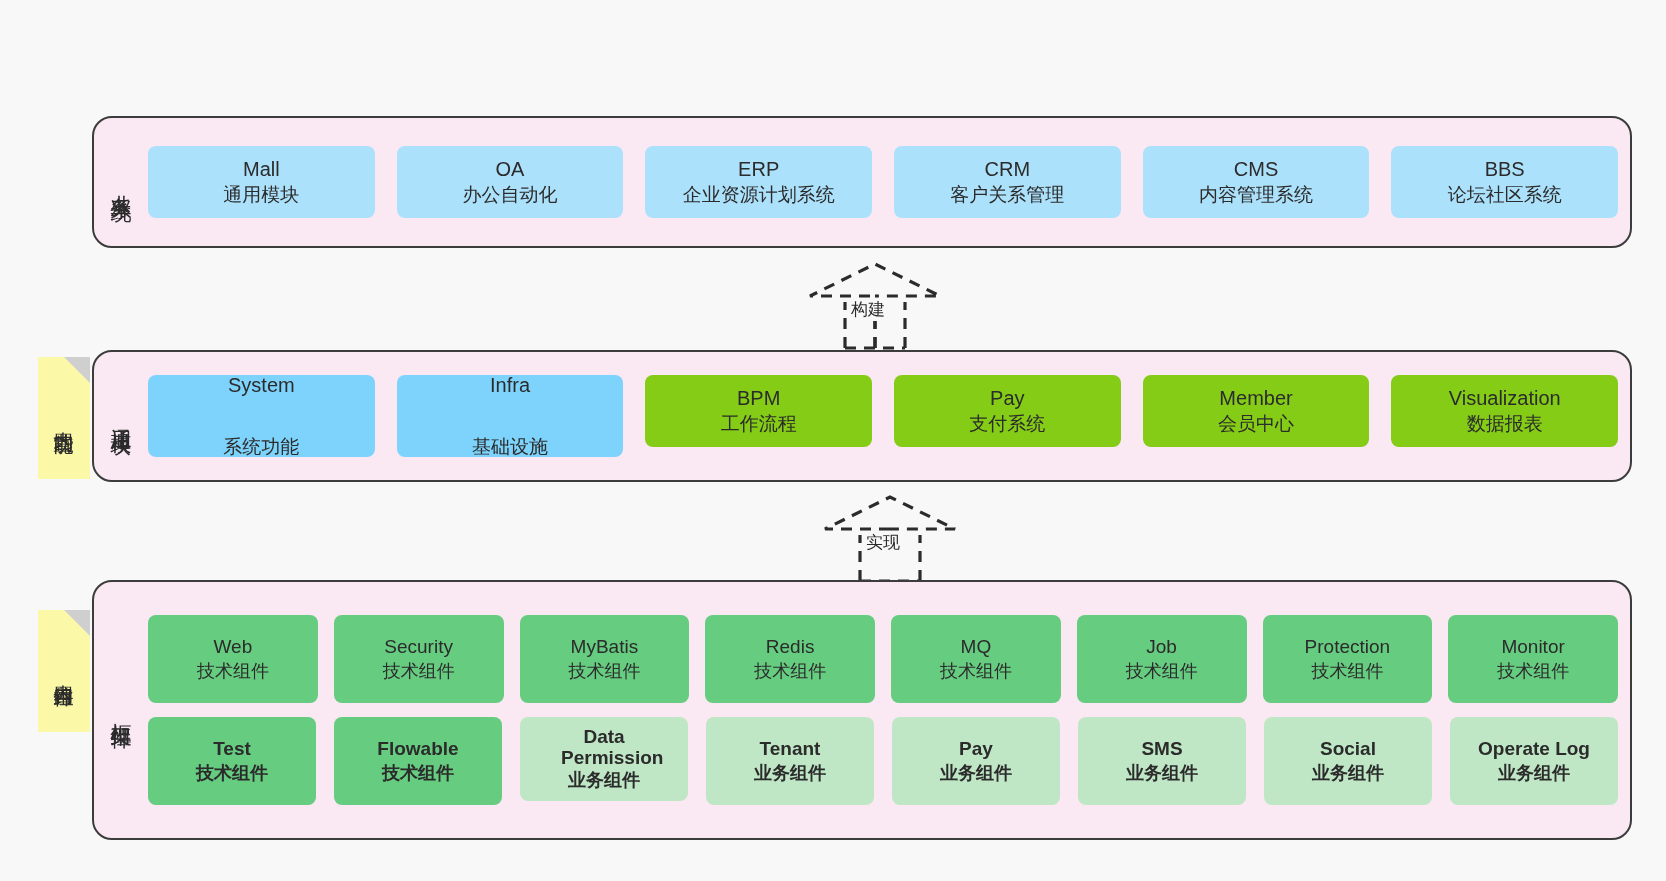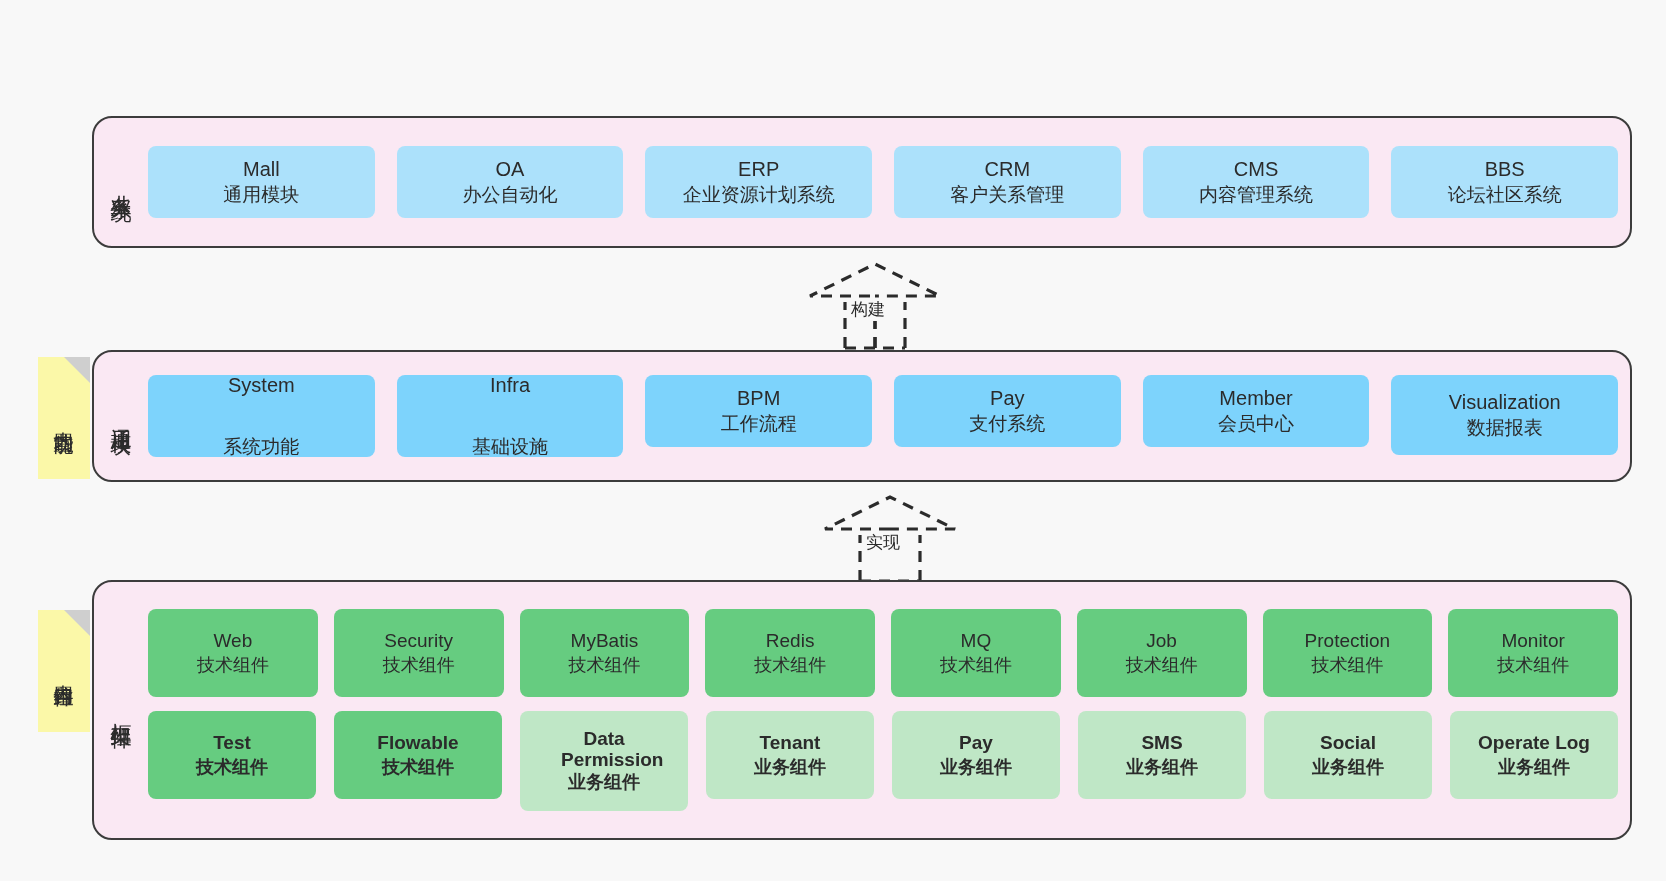--- a/index.html
+++ b/index.html
@@ -63,21 +63,21 @@
     line-height: 1.28;
     padding: 4px 6px;
   }
   .card .t1 { font-size: 20px; }
   .card .t2 { font-size: 19px; }
   .card.sm .t1 { font-size: 19px; }
   .card.sm .t2 { font-size: 18px; }
 
   .c-blue        { background: #ace1fb; }
   .c-red         { background: #7dd3fc; gap: 36px; }
-  .c-pink        { background: #7dd3fc; }
+  .c-pink        { background: #84cc16; }
   .c-green       { background: #66cc80; }
   .c-lightgreen  { background: #bfe7c6; }
 
   
   .note {
     position: absolute;
     background: #fbf8a8;
     color: #2b2b2b;
     font-size: 20px;
     letter-spacing: 1px;
@@ -180,21 +180,21 @@
           <span class="t2">工作流程</span>
         </div>
         <div class="card c-pink" style="height:72px;">
           <span class="t1">Pay</span>
           <span class="t2">支付系统</span>
         </div>
         <div class="card c-pink" style="height:72px;">
           <span class="t1">Member</span>
           <span class="t2">会员中心</span>
         </div>
-        <div class="card c-pink" style="height:80px;">
+        <div class="card c-pink" style="height:72px;">
           <span class="t1">Visualization</span>
           <span class="t2">数据报表</span>
         </div>
       </div>
     </div>
   </div>
 
   <div class="conn" style="left:815px; top:495px; width:160px; height:86px;">
     <svg width="160" height="86" viewBox="0 0 160 86">
       <path d="M 75 34 L 10 34 L 75 2 L 140 34 L 75 34" fill="none" stroke="#2b2b2b" stroke-width="3.2" stroke-dasharray="11,8" stroke-linejoin="miter"></path>
@@ -250,21 +250,21 @@
 
       <div class="row" style="gap:18px;font-weight:bold;">
         <div class="card sm c-green" style="height:88px;">
           <span class="t1">Test</span>
           <span class="t2">技术组件</span>
         </div>
         <div class="card sm c-green" style="height:88px;">
           <span class="t1">Flowable</span>
           <span class="t2">技术组件</span>
         </div>
-        <div class="card sm c-lightgreen" style="height:100px;">
+        <div class="card sm c-lightgreen" style="height:84px;">
           <span class="t1" style="display:block; max-width:86px; line-height:1.15;">Data Permission</span>
           <span class="t2">业务组件</span>
         </div>
         <div class="card sm c-lightgreen" style="height:88px;">
           <span class="t1">Tenant</span>
           <span class="t2">业务组件</span>
         </div>
         <div class="card sm c-lightgreen" style="height:88px;">
           <span class="t1">Pay</span>
           <span class="t2">业务组件</span>

